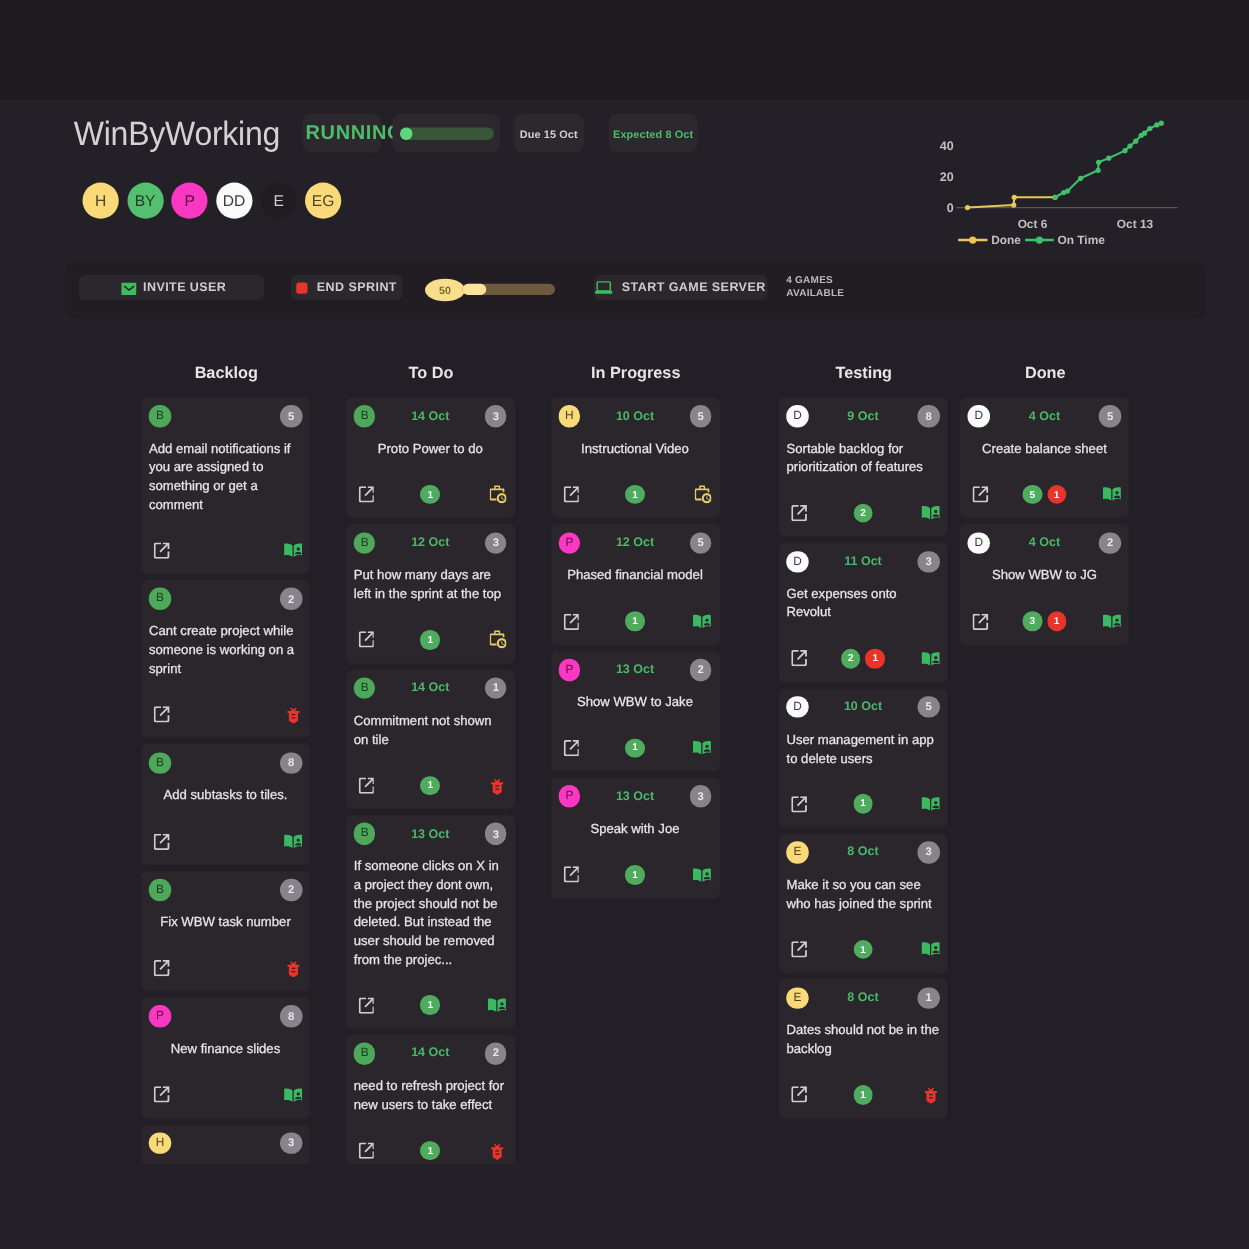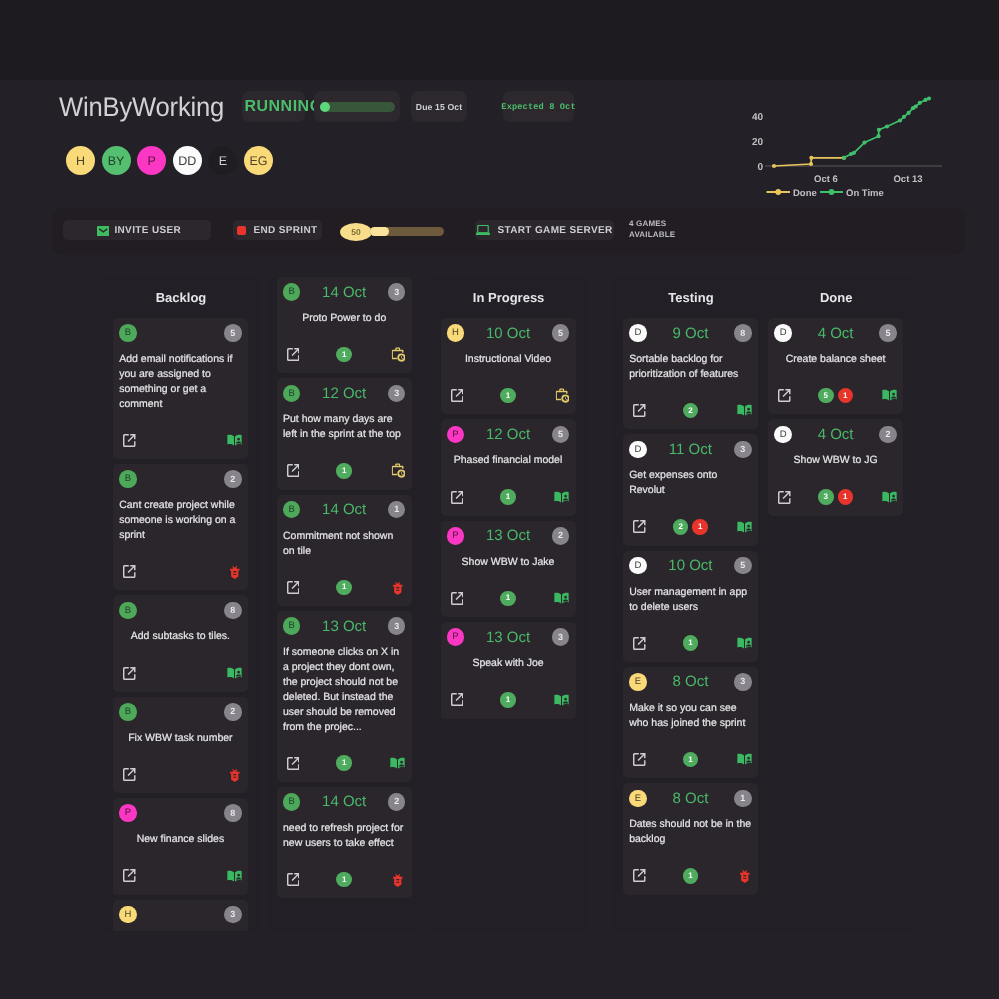--- a/index.html
+++ b/index.html
@@ -20,21 +20,21 @@
 
   .hchip{position:absolute;top:91px;height:31px;border-radius:7px;background:#2c282e;
          display:flex;align-items:center;justify-content:center;}
   .hchip.status{left:242px;width:63px;}
   .hchip.status span{font-size:16px;font-weight:700;color:#4bbd6b;letter-spacing:.5px;padding-left:20px;}
   .hchip.bar{left:314px;width:86px;}
   .barouter{width:75px;height:10px;border-radius:5px;background:#37563a;position:relative;}
   .barinner{position:absolute;left:0;top:0;height:10px;border-radius:5px;background:#5dd77e;}
   .hchip.due{left:411px;width:56px;}
   .hchip.due span{font-size:8.7px;font-weight:700;color:#d0cfd2;letter-spacing:.1px;white-space:nowrap;}
-  .hchip.exp{left:503px;width:71px;font-family:Liberation Mono, monospace;}
+  .hchip.exp{left:487px;width:71px;}
   .hchip.exp span{font-size:8.7px;font-weight:700;color:#4bbd6b;letter-spacing:.1px;white-space:nowrap;}
 
   
   .avatars{position:absolute;left:66px;top:146px;height:29px;}
   .av{position:absolute;top:0;width:29px;height:29px;border-radius:50%;
       display:flex;align-items:center;justify-content:center;
       font-size:12.5px;font-weight:400;letter-spacing:0px;}
 
   
   .toolbar{position:absolute;left:52px;top:208px;width:913px;height:47px;
@@ -61,21 +61,21 @@
 
   
   .board{position:absolute;left:103px;top:277px;width:812px;height:722px;}
   .col{position:absolute;top:0;width:156px;height:654px;background:#222026;border-radius:6px;overflow:hidden;}
   .colhd{height:41px;display:flex;align-items:center;justify-content:center;
          font-size:13px;font-weight:700;color:#e6e5e8;letter-spacing:0px;}
   .card{margin:0 11px 5px 10px;background:#2a262b;border-radius:5px;padding:6px 6.4px 11px 6.2px;}
   .cardtop{height:18px;display:flex;align-items:center;justify-content:space-between;}
   .cav{width:17.5px;height:17.5px;border-radius:50%;display:flex;align-items:center;
        justify-content:center;font-size:9.5px;font-weight:400;line-height:1;}
-  .cdate{font-size:15px;font-weight:400;color:#49b969;}
+  .cdate{font-size:10px;font-weight:700;color:#49b969;}
   .ccount{width:17.5px;height:17.5px;border-radius:50%;background:#87848b;display:flex;
           align-items:center;justify-content:center;font-size:9px;font-weight:700;color:#e9e8ec;line-height:1;}
   .ctext{font-size:10.5px;line-height:14.9px;color:#e6e5e8;margin-top:10px;font-weight:400;
          -webkit-text-stroke:0.22px #e6e5e8;}
   .ctext.ctr{text-align:center;}
   .cfoot{margin-top:21px;height:15.5px;display:flex;align-items:center;justify-content:space-between;position:relative;}
   .cfoot>svg:first-child{margin-left:4px;}
   .cfoot>svg[data-name="bug-icon"]{margin-right:1.5px;position:relative;top:1px;}
   .cfmid{display:flex;align-items:center;gap:4px;position:absolute;left:0;right:0;top:0;bottom:0;justify-content:center;pointer-events:none;}
   .cfmid>*{pointer-events:auto;}
@@ -298,20 +298,21 @@
         <div class="cardtop" data-name="card-header">
           <div class="cav" data-name="card-avatar" style="background:#fad979;color:#4c4327">
               <span data-name="card-avatar-initials">H</span>
             </div>
           <div class="cdate" data-name="card-due-date"></div>
           <div class="ccount" data-name="card-points-badge">3</div>
         </div>
       </div>
     </div>
     <div class="col" data-name="column-to-do" style="left:163.8px">
+      <div class="colhd" data-name="column-title">To Do</div>
       <div class="card" data-name="task-card">
         <div class="cardtop" data-name="card-header">
           <div class="cav" data-name="card-avatar" style="background:#4da85a;color:#1f4028">
               <span data-name="card-avatar-initials">B</span>
             </div>
           <div class="cdate" data-name="card-due-date">14 Oct</div>
           <div class="ccount" data-name="card-points-badge">3</div>
         </div>
         <div class="ctext ctr" data-name="card-text">Proto Power to do</div>
         <div class="cfoot" data-name="card-footer">

